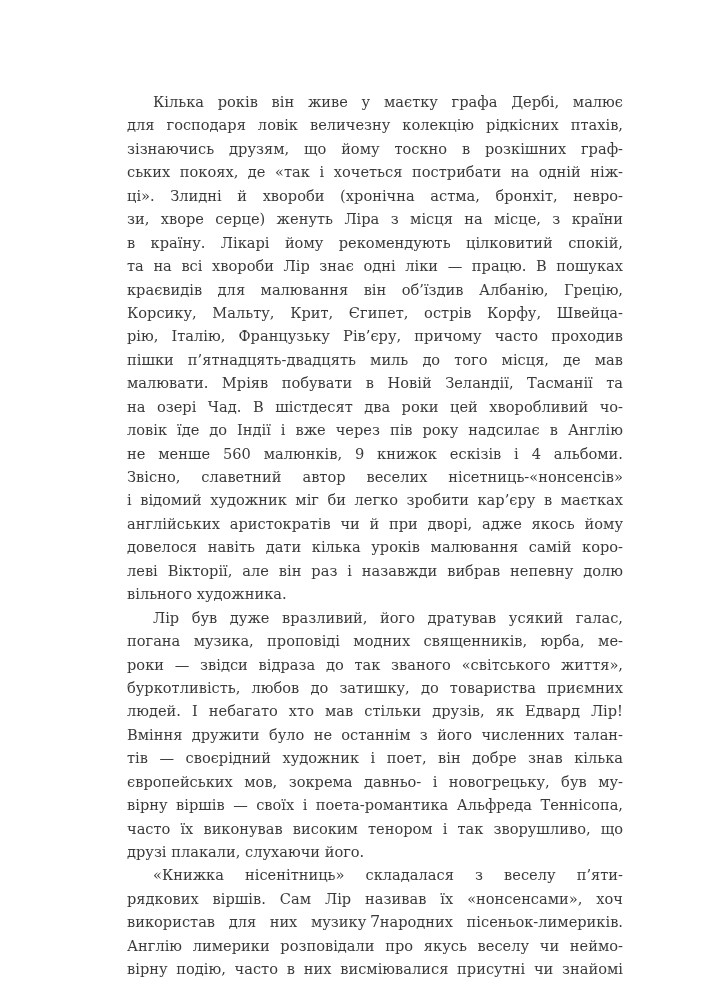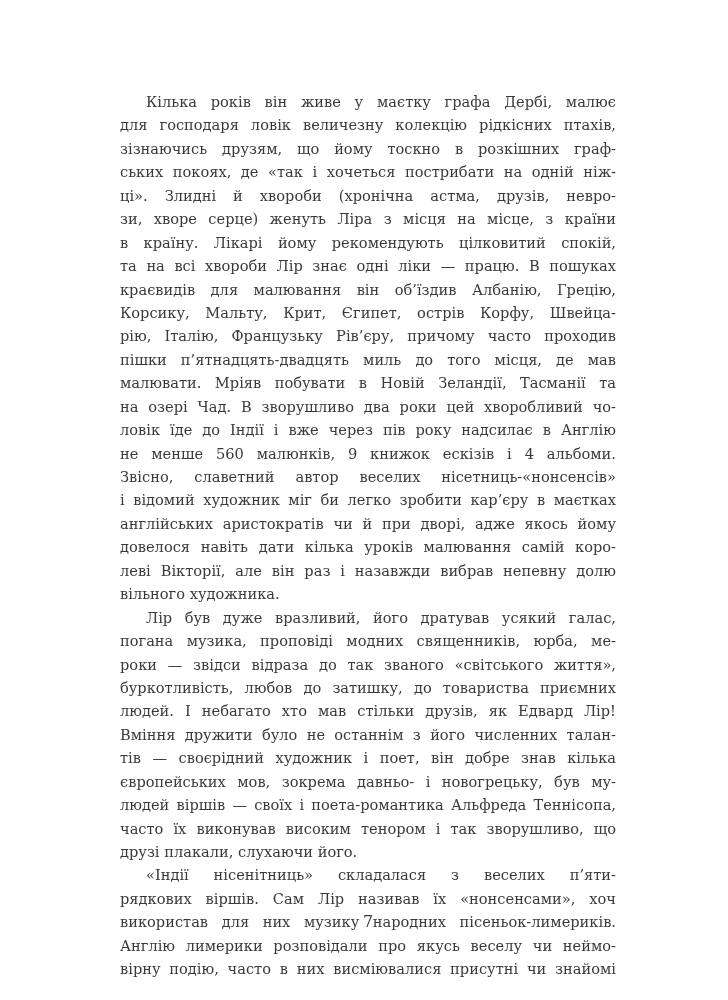--- a/index.html
+++ b/index.html
@@ -8,21 +8,21 @@
       background: #ffffff;
     }
     body {
       width: 728px;
       height: 1000px;
       position: relative;
       overflow: hidden;
     }
     .page {
       position: absolute;
-      left: 4px; top: 0;
+      left: 11px; top: 0;
       width: 608px;
       height: 1000px;
       background: #ffffff;
     }
     .text-block {
       position: absolute;
       left: 116px;
       top: 90px;
       width: 496px;
       font-family: "DejaVu Serif", "Liberation Serif", serif;
@@ -58,54 +58,54 @@
 </head>
 <body>
 
 <div class="page">
   <div class="text-block">
     <div id="p0">
         <span class="line indent">Кілька років він живе у маєтку графа Дербі, малює</span>
         <span class="line">для господаря ловік величезну колекцію рідкісних птахів,</span>
         <span class="line">зізнаючись друзям, що йому тоскно в розкішних граф-</span>
         <span class="line">ських покоях, де «так і хочеться пострибати на одній ніж-</span>
-        <span class="line">ці». Злидні й хвороби (хронічна астма, друзів, невро-</span>
+        <span class="line">ці». Злидні й хвороби (хронічна астма, бронхіт, невро-</span>
         <span class="line">зи, хворе серце) женуть Ліра з місця на місце, з країни</span>
         <span class="line">в країну. Лікарі йому рекомендують цілковитий спокій,</span>
         <span class="line">та на всі хвороби Лір знає одні ліки — працю. В пошуках</span>
         <span class="line">краєвидів для малювання він об’їздив Албанію, Грецію,</span>
         <span class="line">Корсику, Мальту, Крит, Єгипет, острів Корфу, Швейца-</span>
         <span class="line">рію, Італію, Французьку Рів’єру, причому часто проходив</span>
         <span class="line">пішки п’ятнадцять-двадцять миль до того місця, де мав</span>
         <span class="line">малювати. Мріяв побувати в Новій Зеландії, Тасманії та</span>
-        <span class="line">на озері Чад. В зворушливо два роки цей хворобливий чо-</span>
+        <span class="line">на озері Чад. В шістдесят два роки цей хворобливий чо-</span>
         <span class="line">ловік їде до Індії і вже через пів року надсилає в Англію</span>
         <span class="line">не менше 560 малюнків, 9 книжок ескізів і 4 альбоми.</span>
         <span class="line">Звісно, славетний автор веселих нісетниць-«нонсенсів»</span>
         <span class="line">і відомий художник міг би легко зробити кар’єру в маєтках</span>
         <span class="line">англійських аристократів чи й при дворі, адже якось йому</span>
         <span class="line">довелося навіть дати кілька уроків малювання самій коро-</span>
         <span class="line">леві Вікторії, але він раз і назавжди вибрав непевну долю</span>
         <span class="line last">вільного художника.</span>
       </div>
     <div id="p1">
         <span class="line indent">Лір був дуже вразливий, його дратував усякий галас,</span>
         <span class="line">погана музика, проповіді модних священників, юрба, ме-</span>
         <span class="line">роки — звідси відраза до так званого «світського життя»,</span>
         <span class="line">буркотливість, любов до затишку, до товариства приємних</span>
         <span class="line">людей. І небагато хто мав стільки друзів, як Едвард Лір!</span>
         <span class="line">Вміння дружити було не останнім з його численних талан-</span>
         <span class="line">тів — своєрідний художник і поет, він добре знав кілька</span>
         <span class="line">європейських мов, зокрема давньо- і новогрецьку, був му-</span>
-        <span class="line">людей віршів — своїх і поета-романтика Альфреда Теннісопа,</span>
+        <span class="line">вірну віршів — своїх і поета-романтика Альфреда Теннісопа,</span>
         <span class="line">часто їх виконував високим тенором і так зворушливо, що</span>
         <span class="line last">друзі плакали, слухаючи його.</span>
       </div>
     <div id="p2">
-        <span class="line indent">«Індії нісенітниць» складалася з веселих п’яти-</span>
+        <span class="line indent">«Книжка нісенітниць» складалася з веселу п’яти-</span>
         <span class="line">рядкових віршів. Сам Лір називав їх «нонсенсами», хоч</span>
         <span class="line">використав для них музику народних пісеньок-лимериків.</span>
         <span class="line">Англію лимерики розповідали про якусь веселу чи неймо-</span>
         <span class="line">вірну подію, часто в них висміювалися присутні чи знайомі</span>
       </div>
   </div>
   <div class="page-number">7</div>
 </div>
 
 </body></html>

